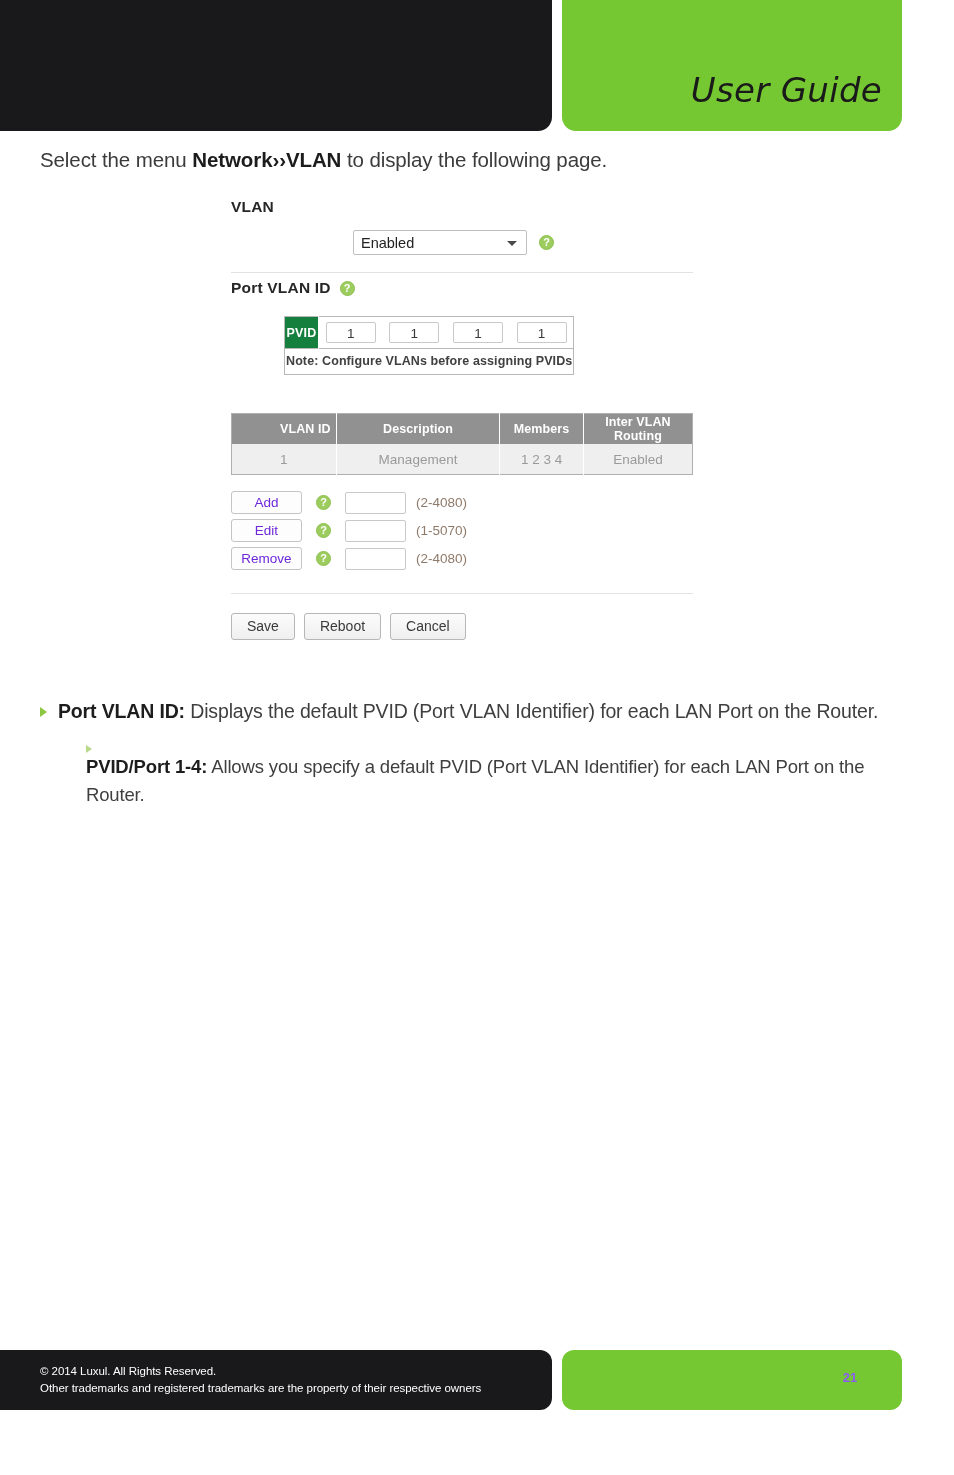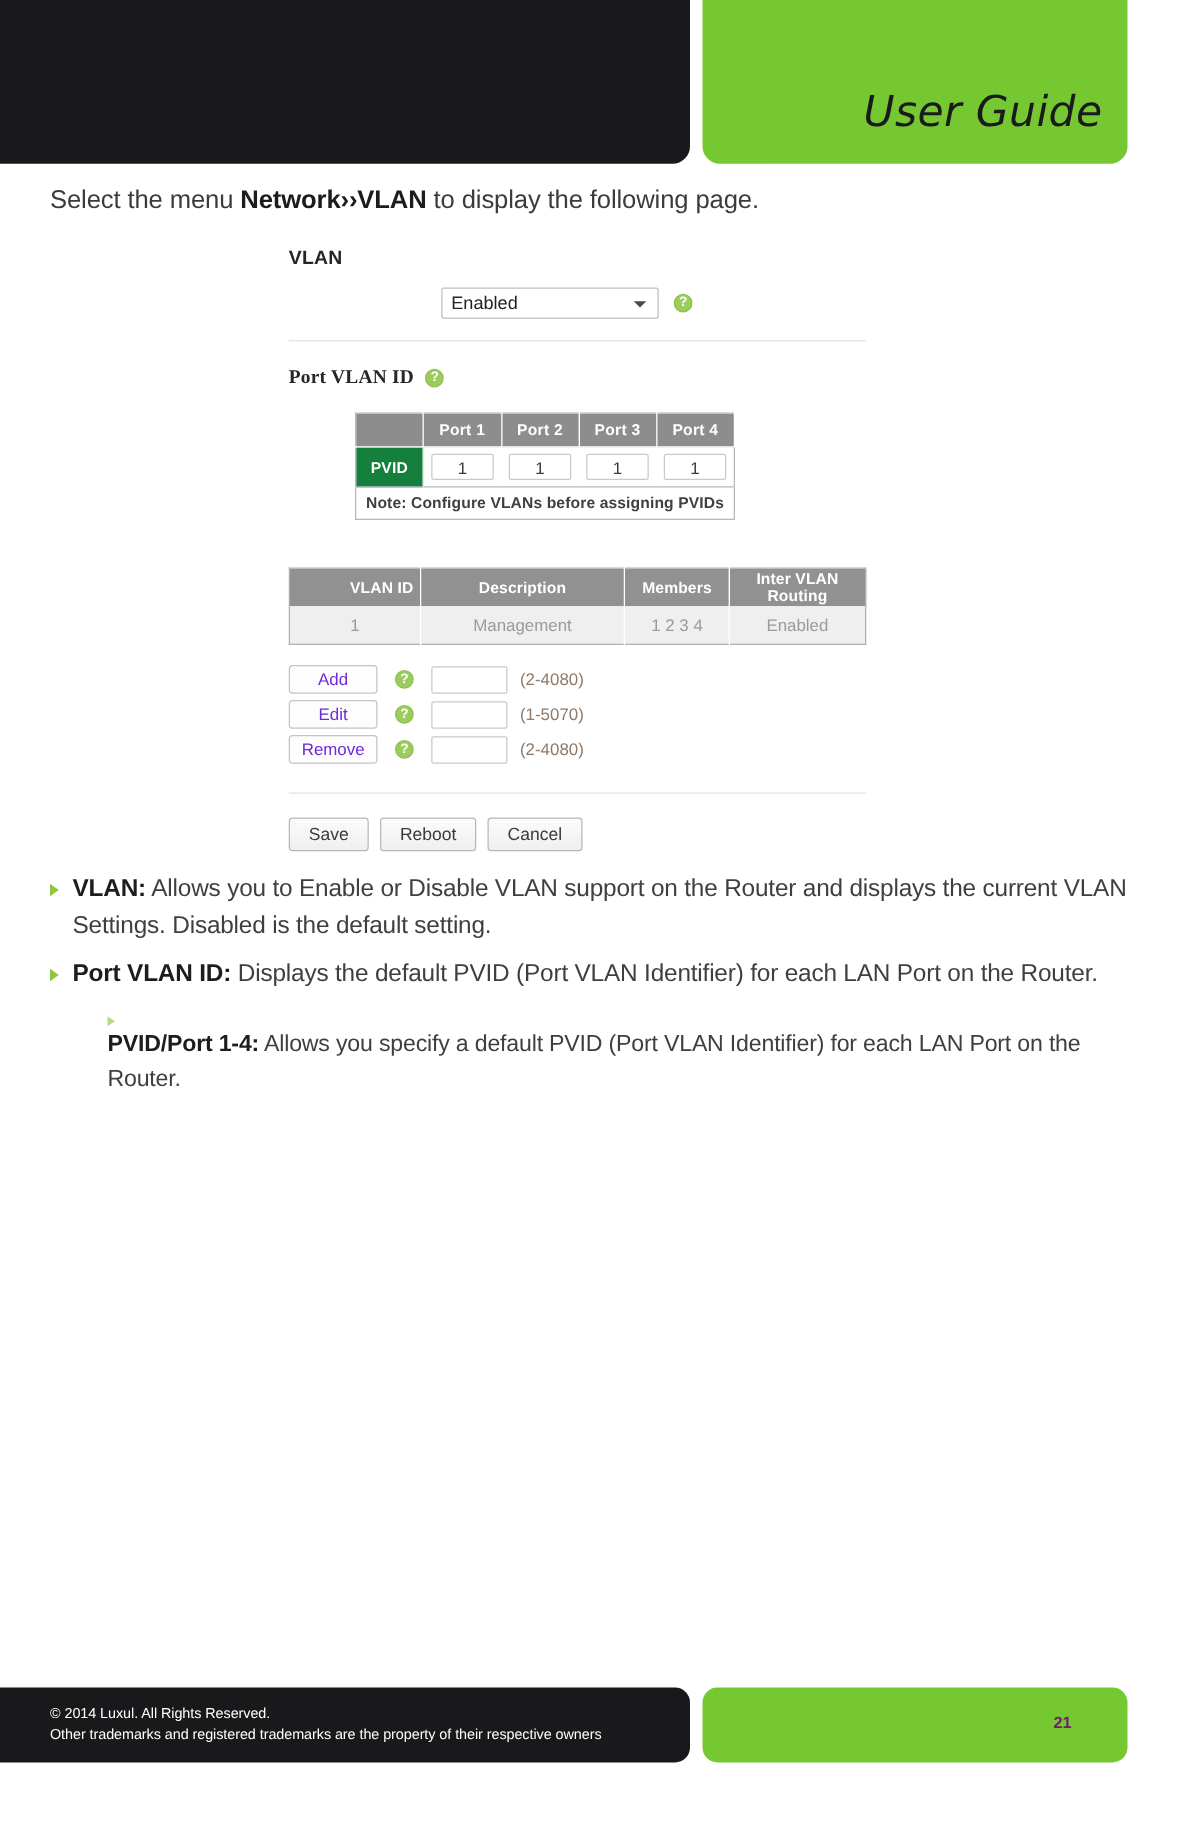--- a/index.html
+++ b/index.html
@@ -357,21 +357,21 @@
     color: #ffffff;
     font-size: 11.5px;
     line-height: 17px;
     letter-spacing: -0.05px;
   }
   .footer-page {
     position: absolute;
     left: 830px; top: 20px;
     width: 40px;
     text-align: center;
-    color: #701a75;
+    color: #8b5cf6;
     font-size: 13px;
     font-weight: bold;
   }
 </style>
 </head>
 <body>
 
 <div class="header">
   <div class="header-black"></div>
   <div class="header-green"></div>
@@ -391,35 +391,28 @@
   <div class="select-row">
     <div class="select-box">
       <span>Enabled</span>
       <span class="select-arrow"></span>
     </div>
     <span class="help-icon"></span>
   </div>
 
   <div class="divider" style="margin-top:17px;"></div>
 
-  <div class="sec-title" style="margin-top:20px;font-family:Liberation Serif, serif;">
+  <div class="sec-title" style="margin-top:6px;">
     <span>Port VLAN ID</span>
     <span class="help-icon"></span>
   </div>
 
   <div class="pvid-wrap">
     <table class="pvid">
       <tbody>
-          <tr>
-        <th class="corner"></th>
-        <th>Port 1</th>
-        <th>Port 2</th>
-        <th>Port 3</th>
-        <th>Port 4</th>
-      </tr>
       <tr>
         <td class="rowhead">PVID</td>
         <td class="cell">
           <div class="pvid-input">1</div>
         </td>
         <td class="cell">
           <div class="pvid-input">1</div>
         </td>
         <td class="cell">
           <div class="pvid-input">1</div>
@@ -480,26 +473,20 @@
   <div class="btn-row">
     <div class="form-btn">Save</div>
     <div class="form-btn">Reboot</div>
     <div class="form-btn">Cancel</div>
   </div>
 
 </div>
 
 <div class="bullets">
 
-  <div class="bullet">
-    <span class="tri-solid"></span>
-    <div class="bullet-text">
-      <b>VLAN:</b><span> Allows you to Enable or Disable VLAN support on the Router and displays the current VLAN Settings. Disabled is the default setting.</span>
-    </div>
-  </div>
 
   <div class="bullet">
     <span class="tri-solid"></span>
     <div class="bullet-text">
       <b>Port VLAN ID:</b><span> Displays the default PVID (Port VLAN Identifier) for each LAN Port on the Router.</span>
     </div>
   </div>
 
   <div class="bullet bullet-sub">
     <span class="tri-hollow"></span>

